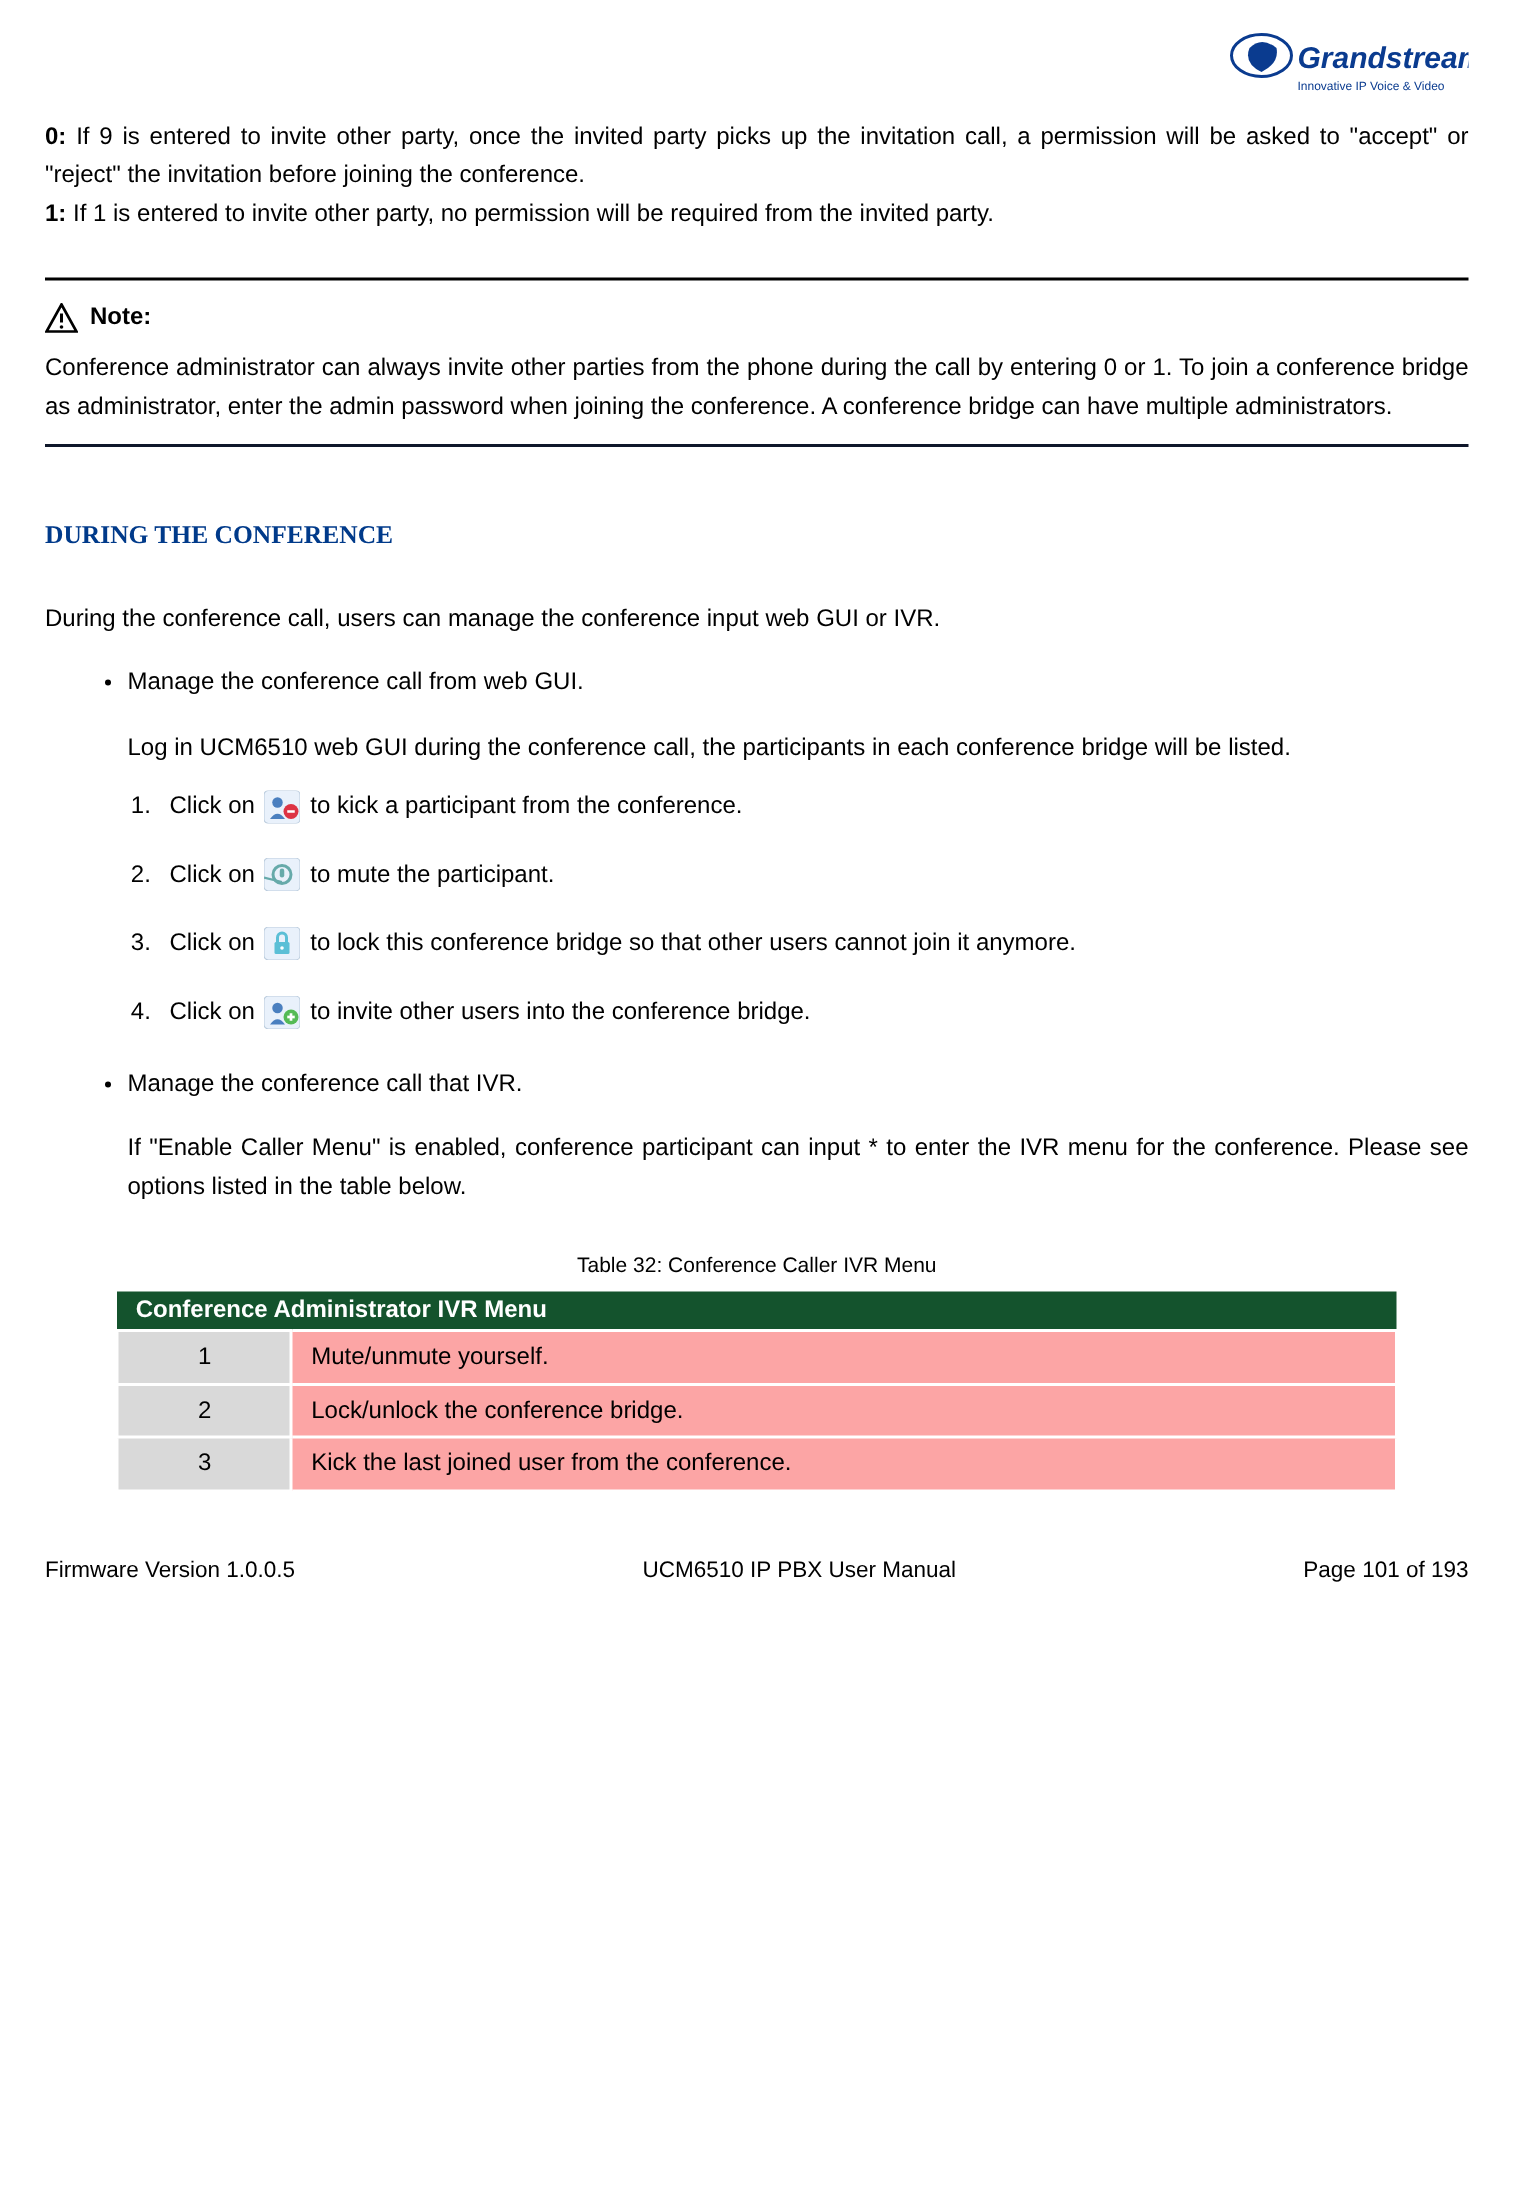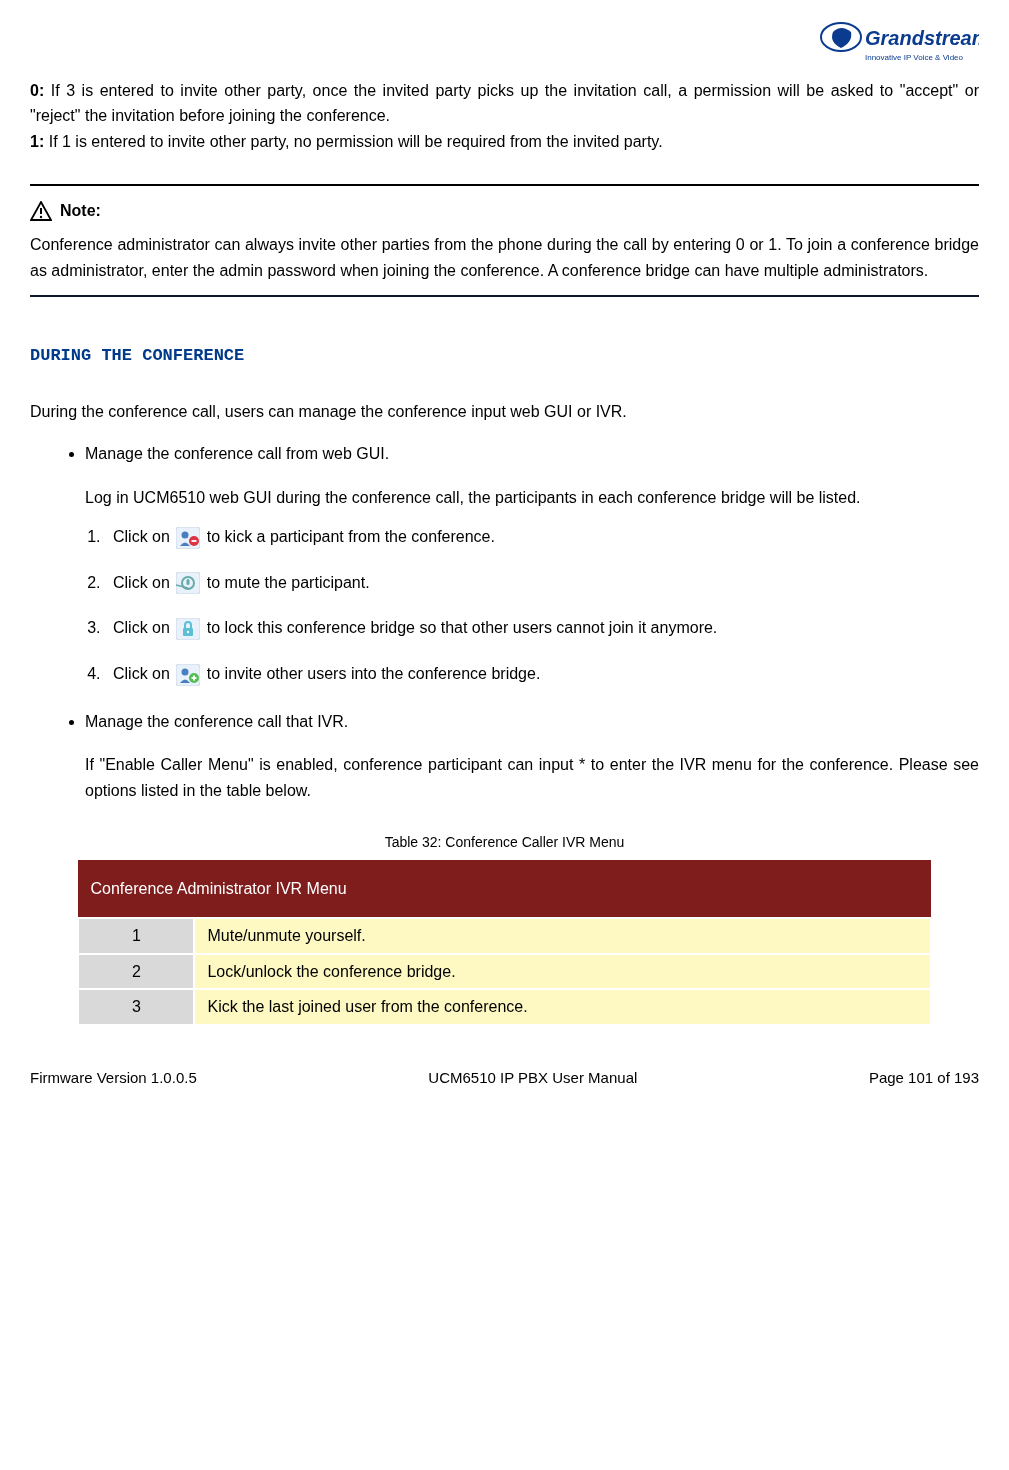--- a/index.html
+++ b/index.html
@@ -38,21 +38,21 @@
     margin-right: 8px;
   }
   .note-label {
     font-weight: bold;
   }
   .note-text {
     text-align: justify;
   }
   h2.section {
     color: #003a8a;
-    font-family: Liberation Mono, monospace;
+    font-family: Liberation Serif, serif;
     font-size: 17px;
     font-weight: bold;
     margin: 40px 0 30px 0;
   }
   ul.bullets {
     list-style: disc;
     padding-left: 55px;
   }
   ul.bullets > li {
     margin-bottom: 22px;
@@ -82,38 +82,38 @@
     font-weight: normal;
     font-size: 14px;
     margin: 28px 0 6px 0;
   }
   table.ivr {
     border-collapse: collapse;
     width: 90%;
     margin: 0 auto;
   }
   table.ivr th {
-    background: #7f1d1d;
+    background: #14532d;
     color: #fff;
     text-align: left;
-    padding: 16px 12px;
-    font-weight: normal;
+    padding: 0 12px;
+    font-weight: bold;
     font-size: 16px;
   }
   table.ivr td {
     padding: 4px 12px;
     border: 2px solid #fff;
   }
   table.ivr td.key {
     background: #d9d9d9;
     text-align: center;
     width: 90px;
   }
   table.ivr td.desc {
-    background: #fef9c3;
+    background: #fca5a5;
   }
   .footer {
     display: flex;
     justify-content: space-between;
     margin-top: 40px;
     font-size: 15px;
   }
 </style>
 </head>
 <body>
@@ -121,21 +121,21 @@
 <div class="logo">
   <svg width="160" height="50" viewBox="0 0 160 50">
     <ellipse cx="22" cy="17" rx="20" ry="14" fill="none" stroke="#0a3b8f" stroke-width="2"></ellipse>
     <path d="M14 12 Q22 4 32 12 Q34 22 22 28 Q10 22 14 12 Z" fill="#0a3b8f"></path>
     <text x="46" y="25" font-family="Arial" font-size="20" font-style="italic" font-weight="bold" fill="#0a3b8f">Grandstream</text>
     <text x="46" y="40" font-family="Arial" font-size="8" fill="#0a3b8f">Innovative IP Voice &amp; Video</text>
   </svg>
 </div>
 
 <div class="intro-block">
-  <b>0:</b><span> If 3 is entered to invite other party, once the invited party picks up the invitation call, a permission will be asked to "accept" or "reject" the invitation before joining the conference.</span><br>
+  <b>0:</b><span> If 9 is entered to invite other party, once the invited party picks up the invitation call, a permission will be asked to "accept" or "reject" the invitation before joining the conference.</span><br>
   <b>1:</b><span> If 1 is entered to invite other party, no permission will be required from the invited party.</span>
 </div>
 
 <div class="note-box">
   <div class="note-header">
     <span class="note-icon">
       <svg width="22" height="20" viewBox="0 0 22 20">
         <polygon points="11,1 21,19 1,19" fill="none" stroke="#000" stroke-width="1.8"></polygon>
         <line x1="11" y1="7" x2="11" y2="13" stroke="#000" stroke-width="2"></line>
         <circle cx="11" cy="16" r="1.2" fill="#000"></circle>

